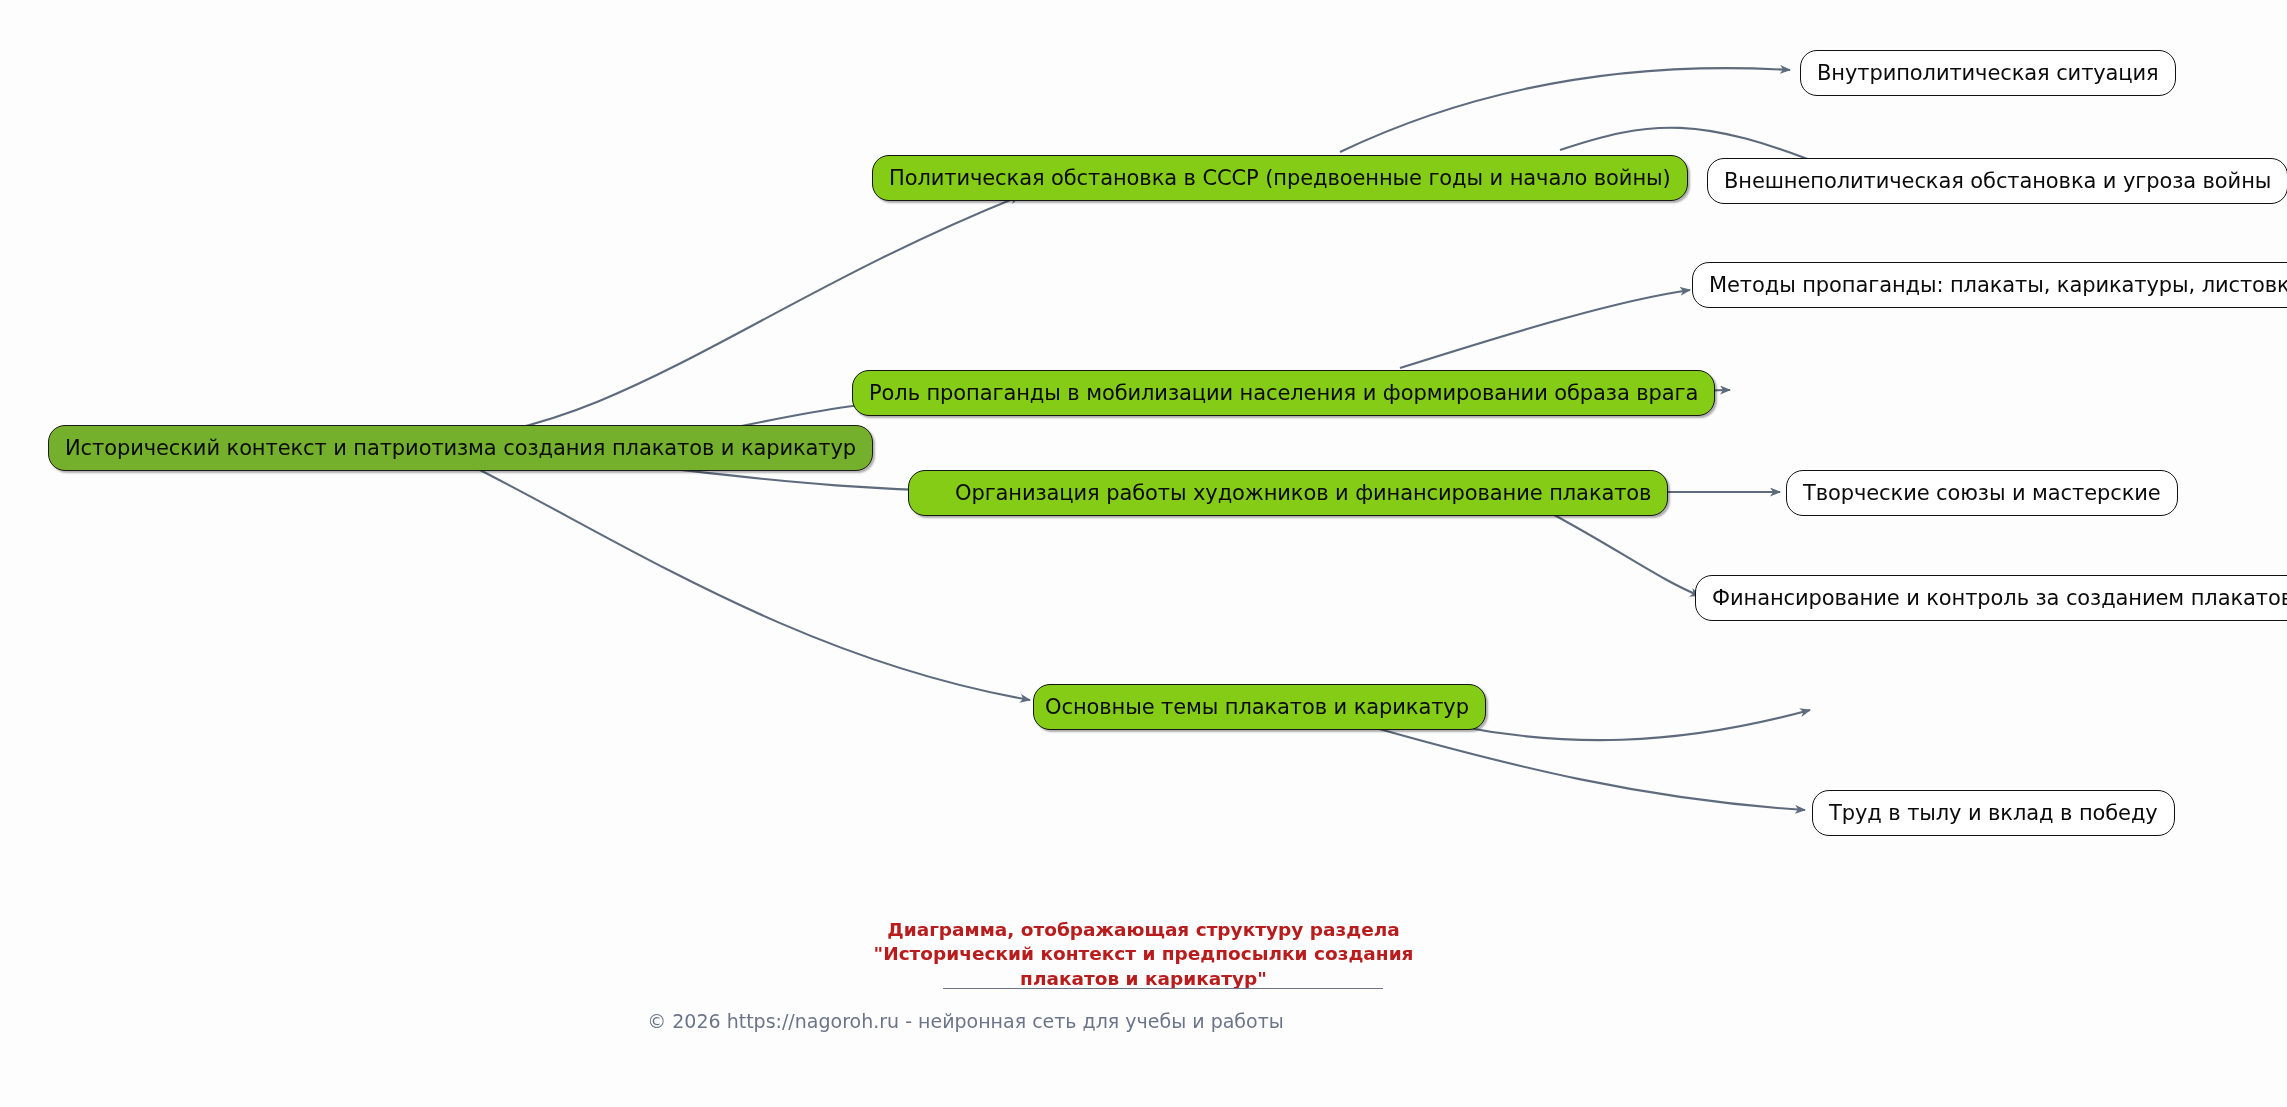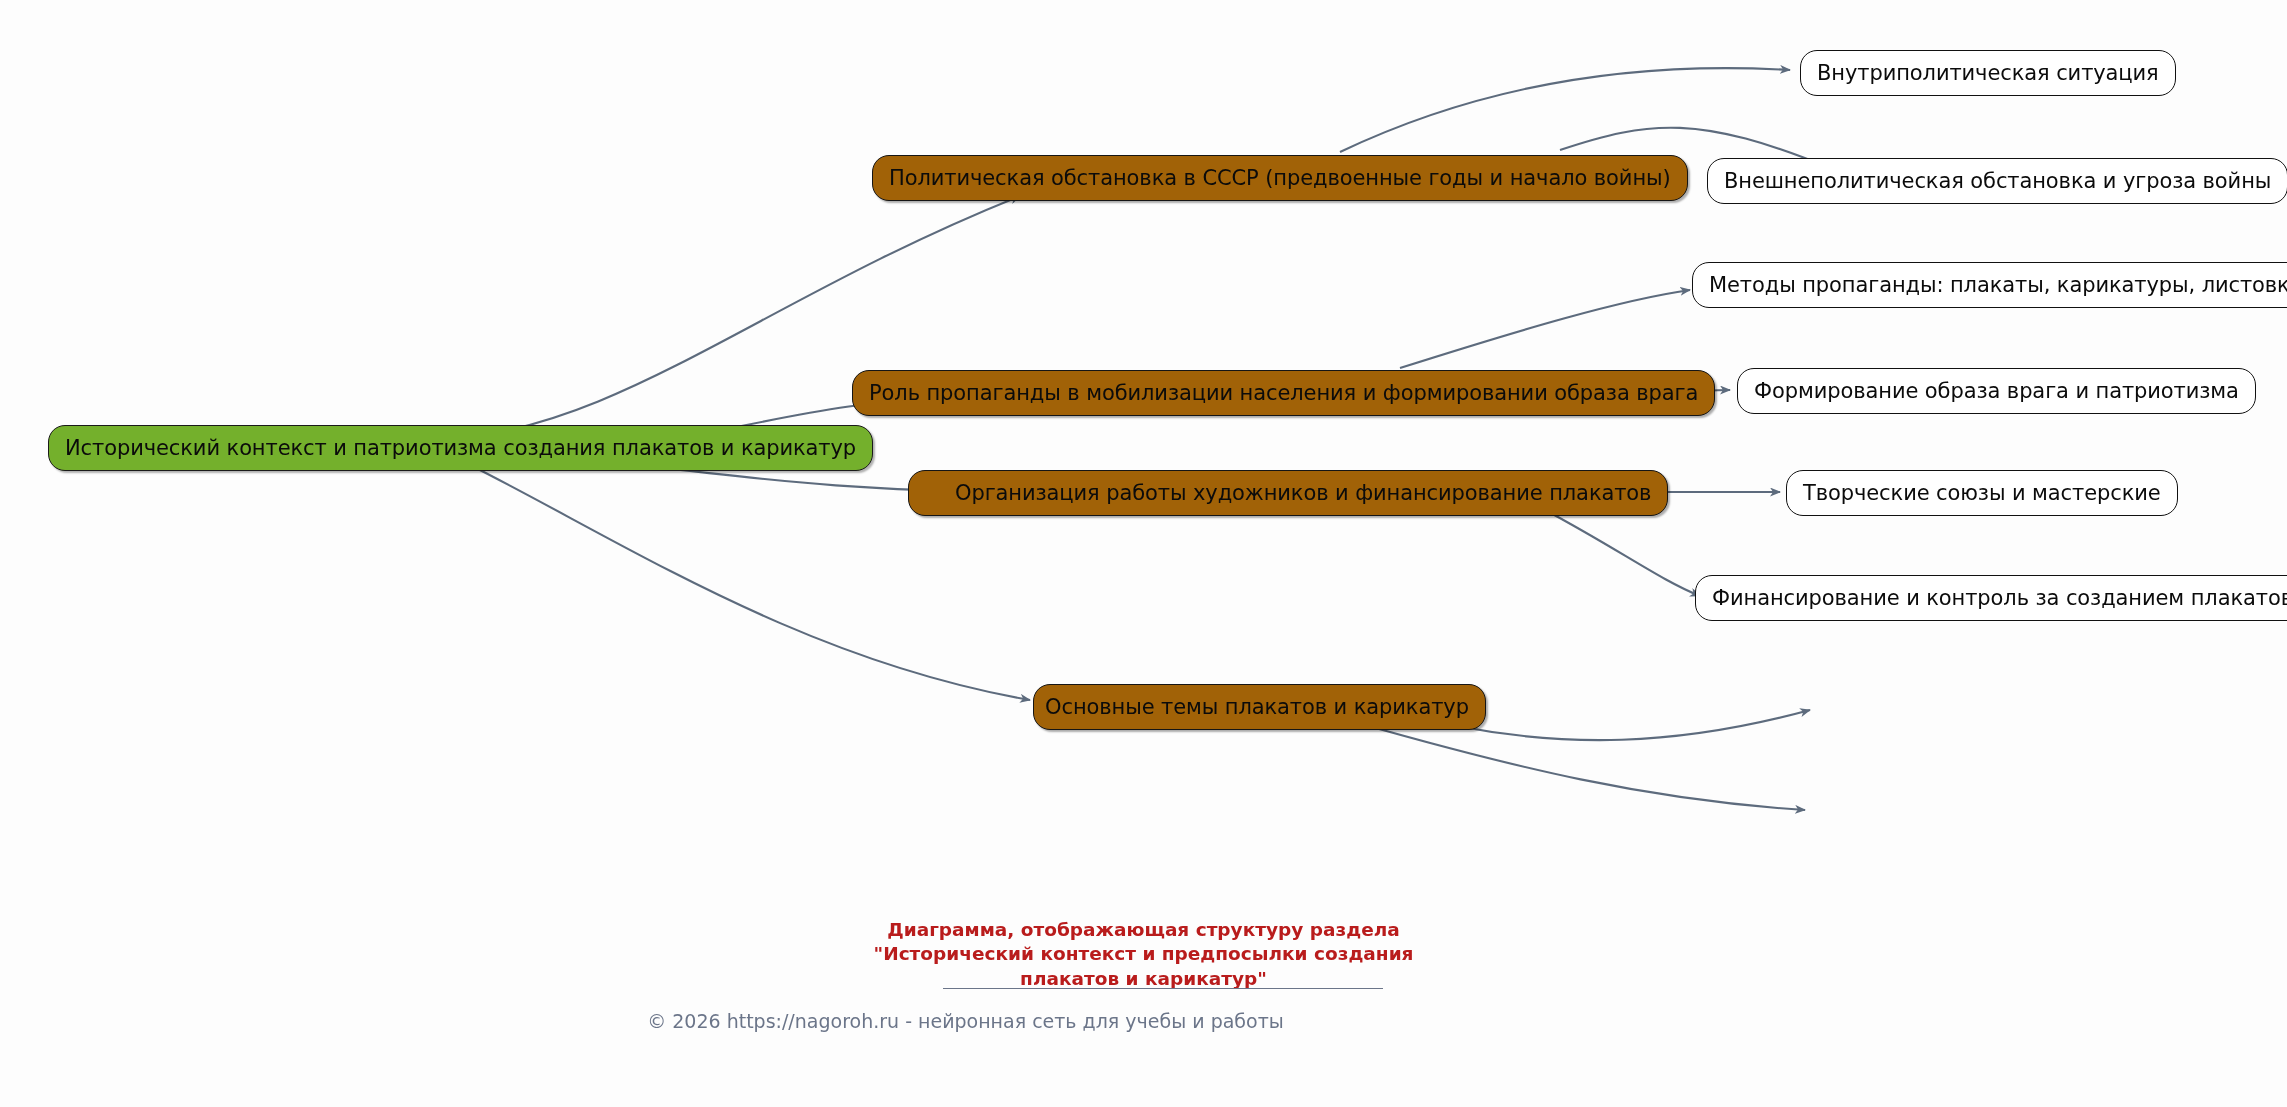--- a/index.html
+++ b/index.html
@@ -40,21 +40,21 @@
     color: #0b0b0b;
     padding: 0 16px;
     height: 46px;
   }
   .node.root {
     background: #74b02c;
     border: 1.6px solid #1a1a1a;
     box-shadow: 2px 2px 2px rgba(0,0,0,0.30);
   }
   .node.branch {
-    background: #a16207;
+    background: #84cc16;
     border: 1.6px solid #151515;
     box-shadow: 2px 2px 2px rgba(0,0,0,0.32);
   }
   .node.leaf {
     background: #ffffff;
     border: 1.7px solid #111111;
     box-shadow: none;
   }
   .caption {
     position: absolute;
@@ -124,27 +124,27 @@
   <div class="node branch" style="left:908px; top:470px;padding-left:46px;">Организация работы художников и финансирование плакатов</div>
 
   <div class="node branch" style="left:1033px; top:684px;padding-left:11px;">Основные темы плакатов и карикатур</div>
 
   <div class="node leaf" style="left:1800px; top:50px;">Внутриполитическая ситуация</div>
 
   <div class="node leaf" style="left:1707px; top:158px;">Внешнеполитическая обстановка и угроза войны</div>
 
   <div class="node leaf" style="left:1692px; top:262px;">Методы пропаганды: плакаты, карикатуры, листовки</div>
 
-  <div class="node leaf" style="left:1737px; top:368px;">Формирование образа врага и патриотизма</div>
 
   <div class="node leaf" style="left:1786px; top:470px;">Творческие союзы и мастерские</div>
 
   <div class="node leaf" style="left:1695px; top:575px;">Финансирование и контроль за созданием плакатов</div>
 
 
+  <div class="node leaf" style="left:1812px; top:790px;">Труд в тылу и вклад в победу</div>
 
   <div class="caption" style="top:918px;">
     <span class="caption-line">Диаграмма, отображающая структуру раздела</span>
     <span class="caption-line">"Исторический контекст и предпосылки создания</span>
     <span class="caption-line">плакатов и карикатур"</span>
   </div>
 
   <div class="divider" style="left:943px; top:988px; width:440px;"></div>
 
   <div class="footer" style="top:1012px;">© 2026 https://nagoroh.ru - нейронная сеть для учебы и работы</div>

